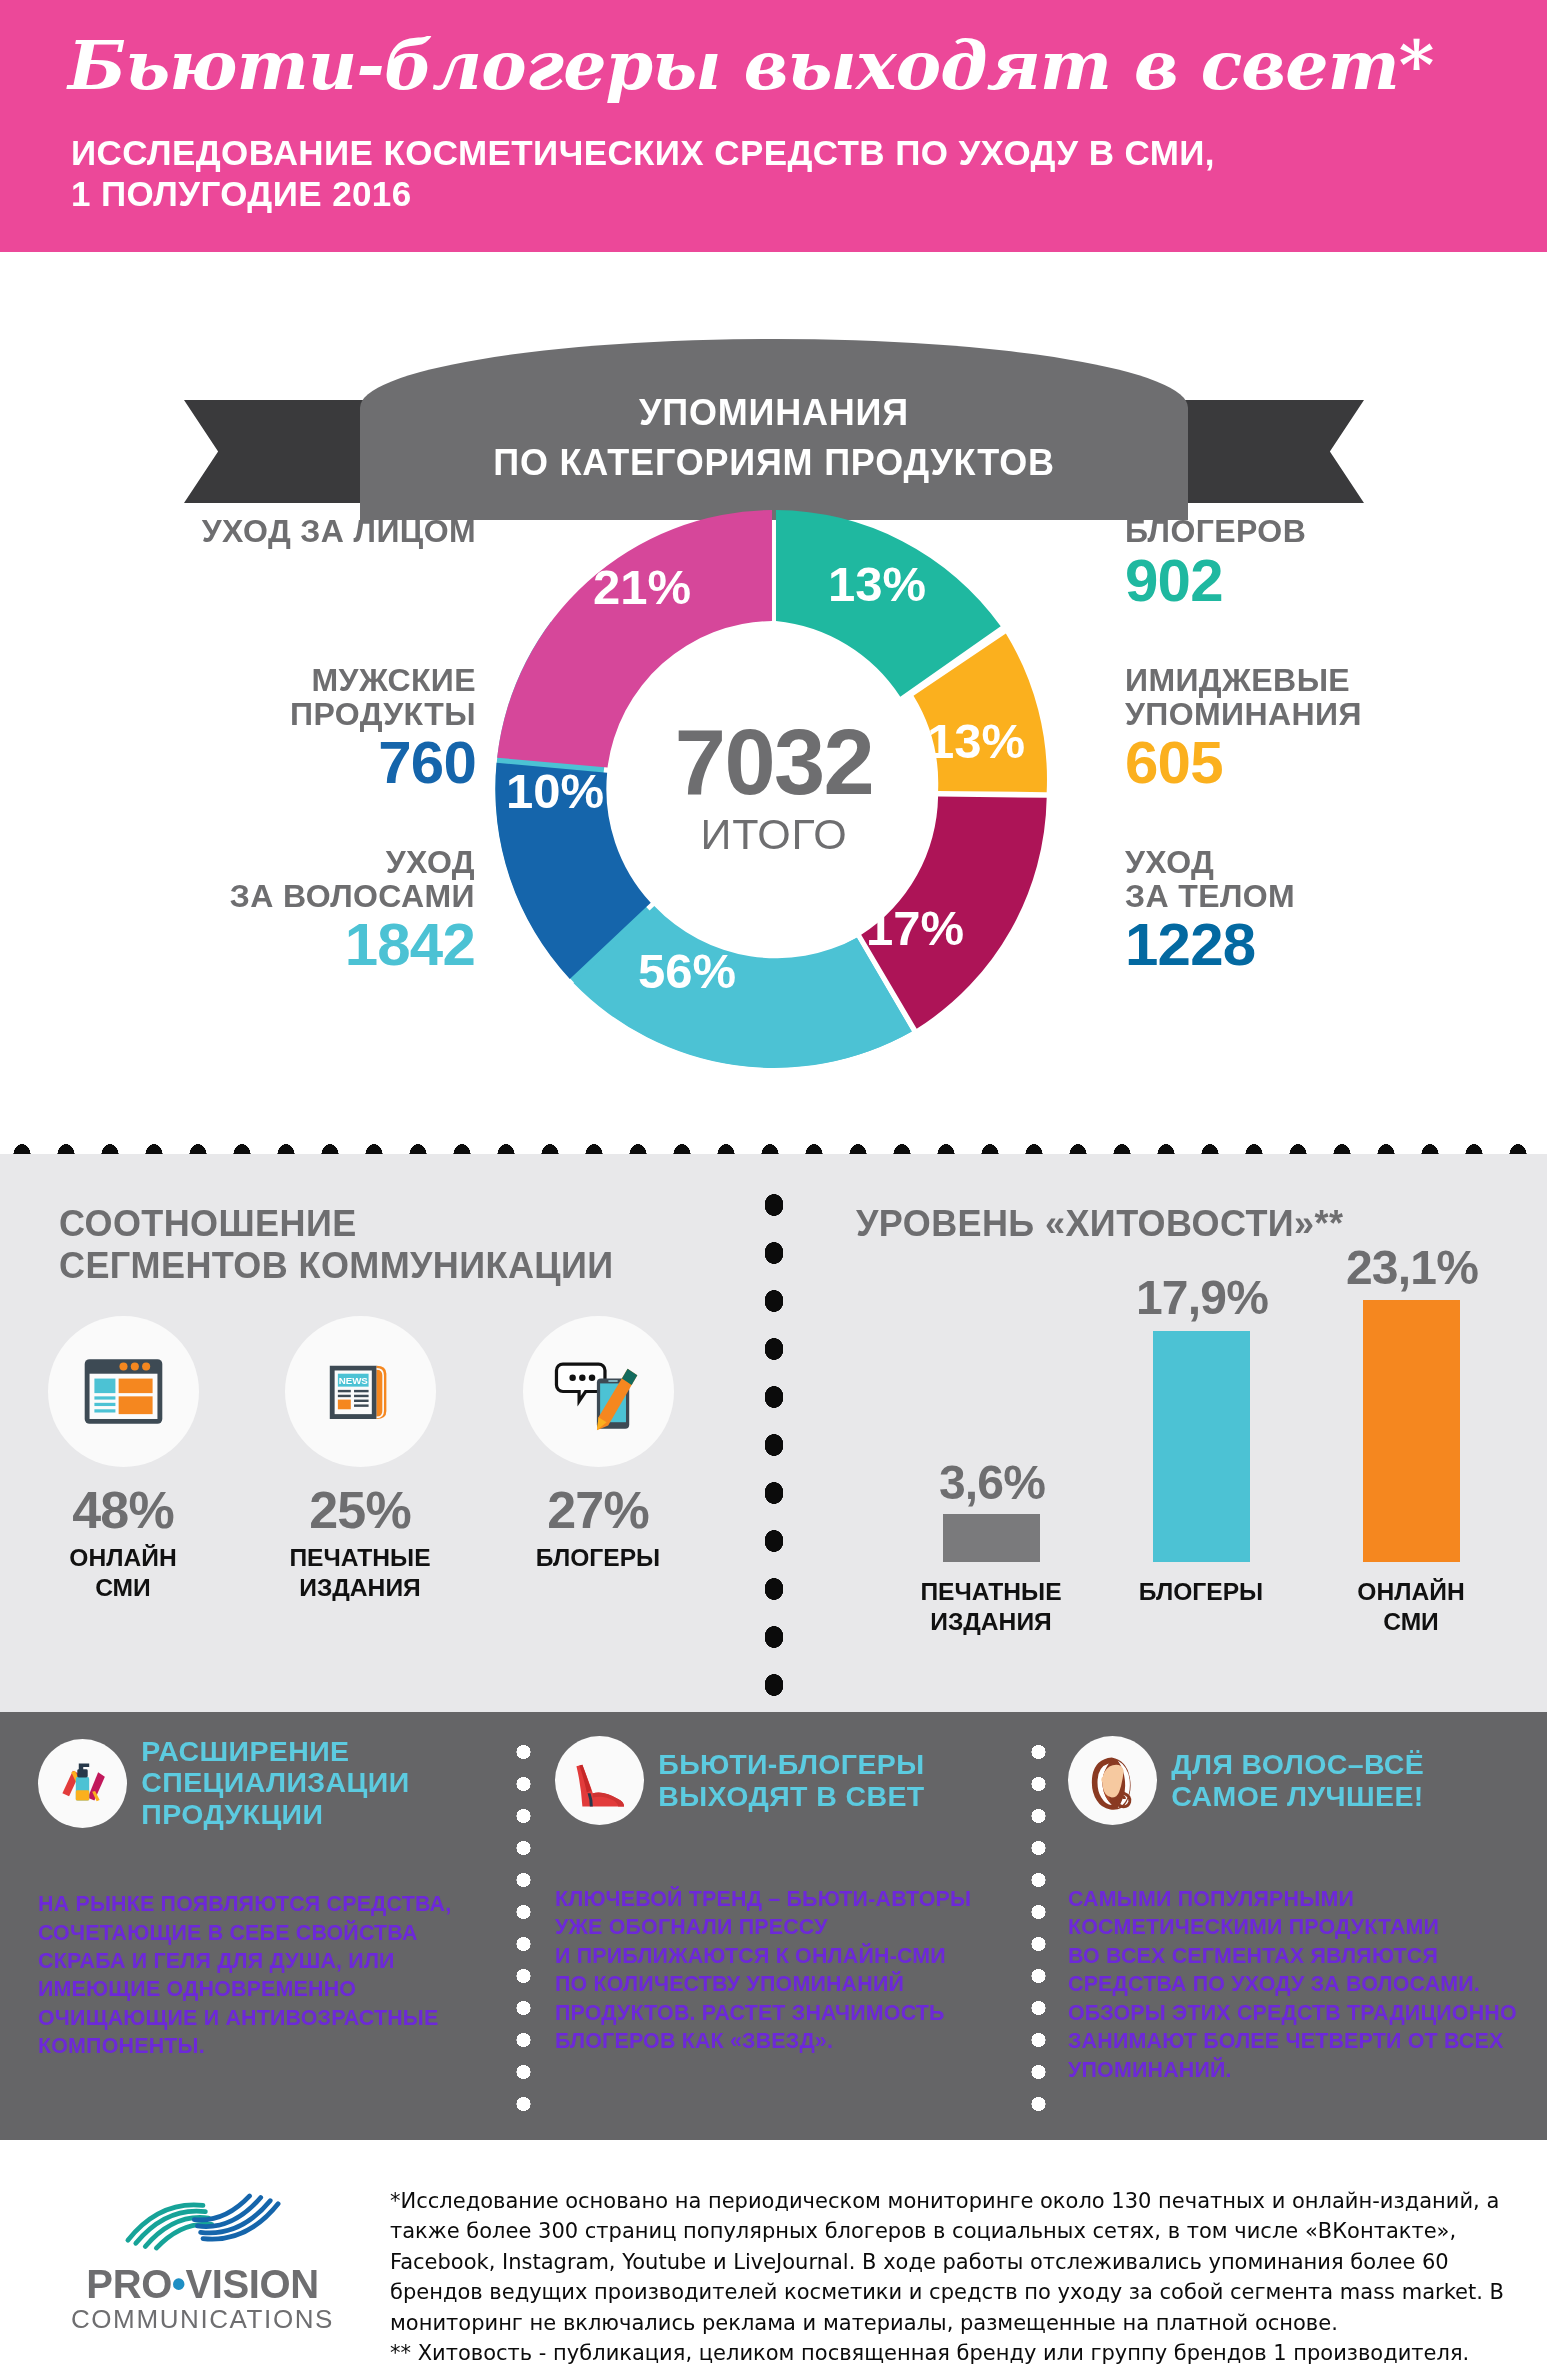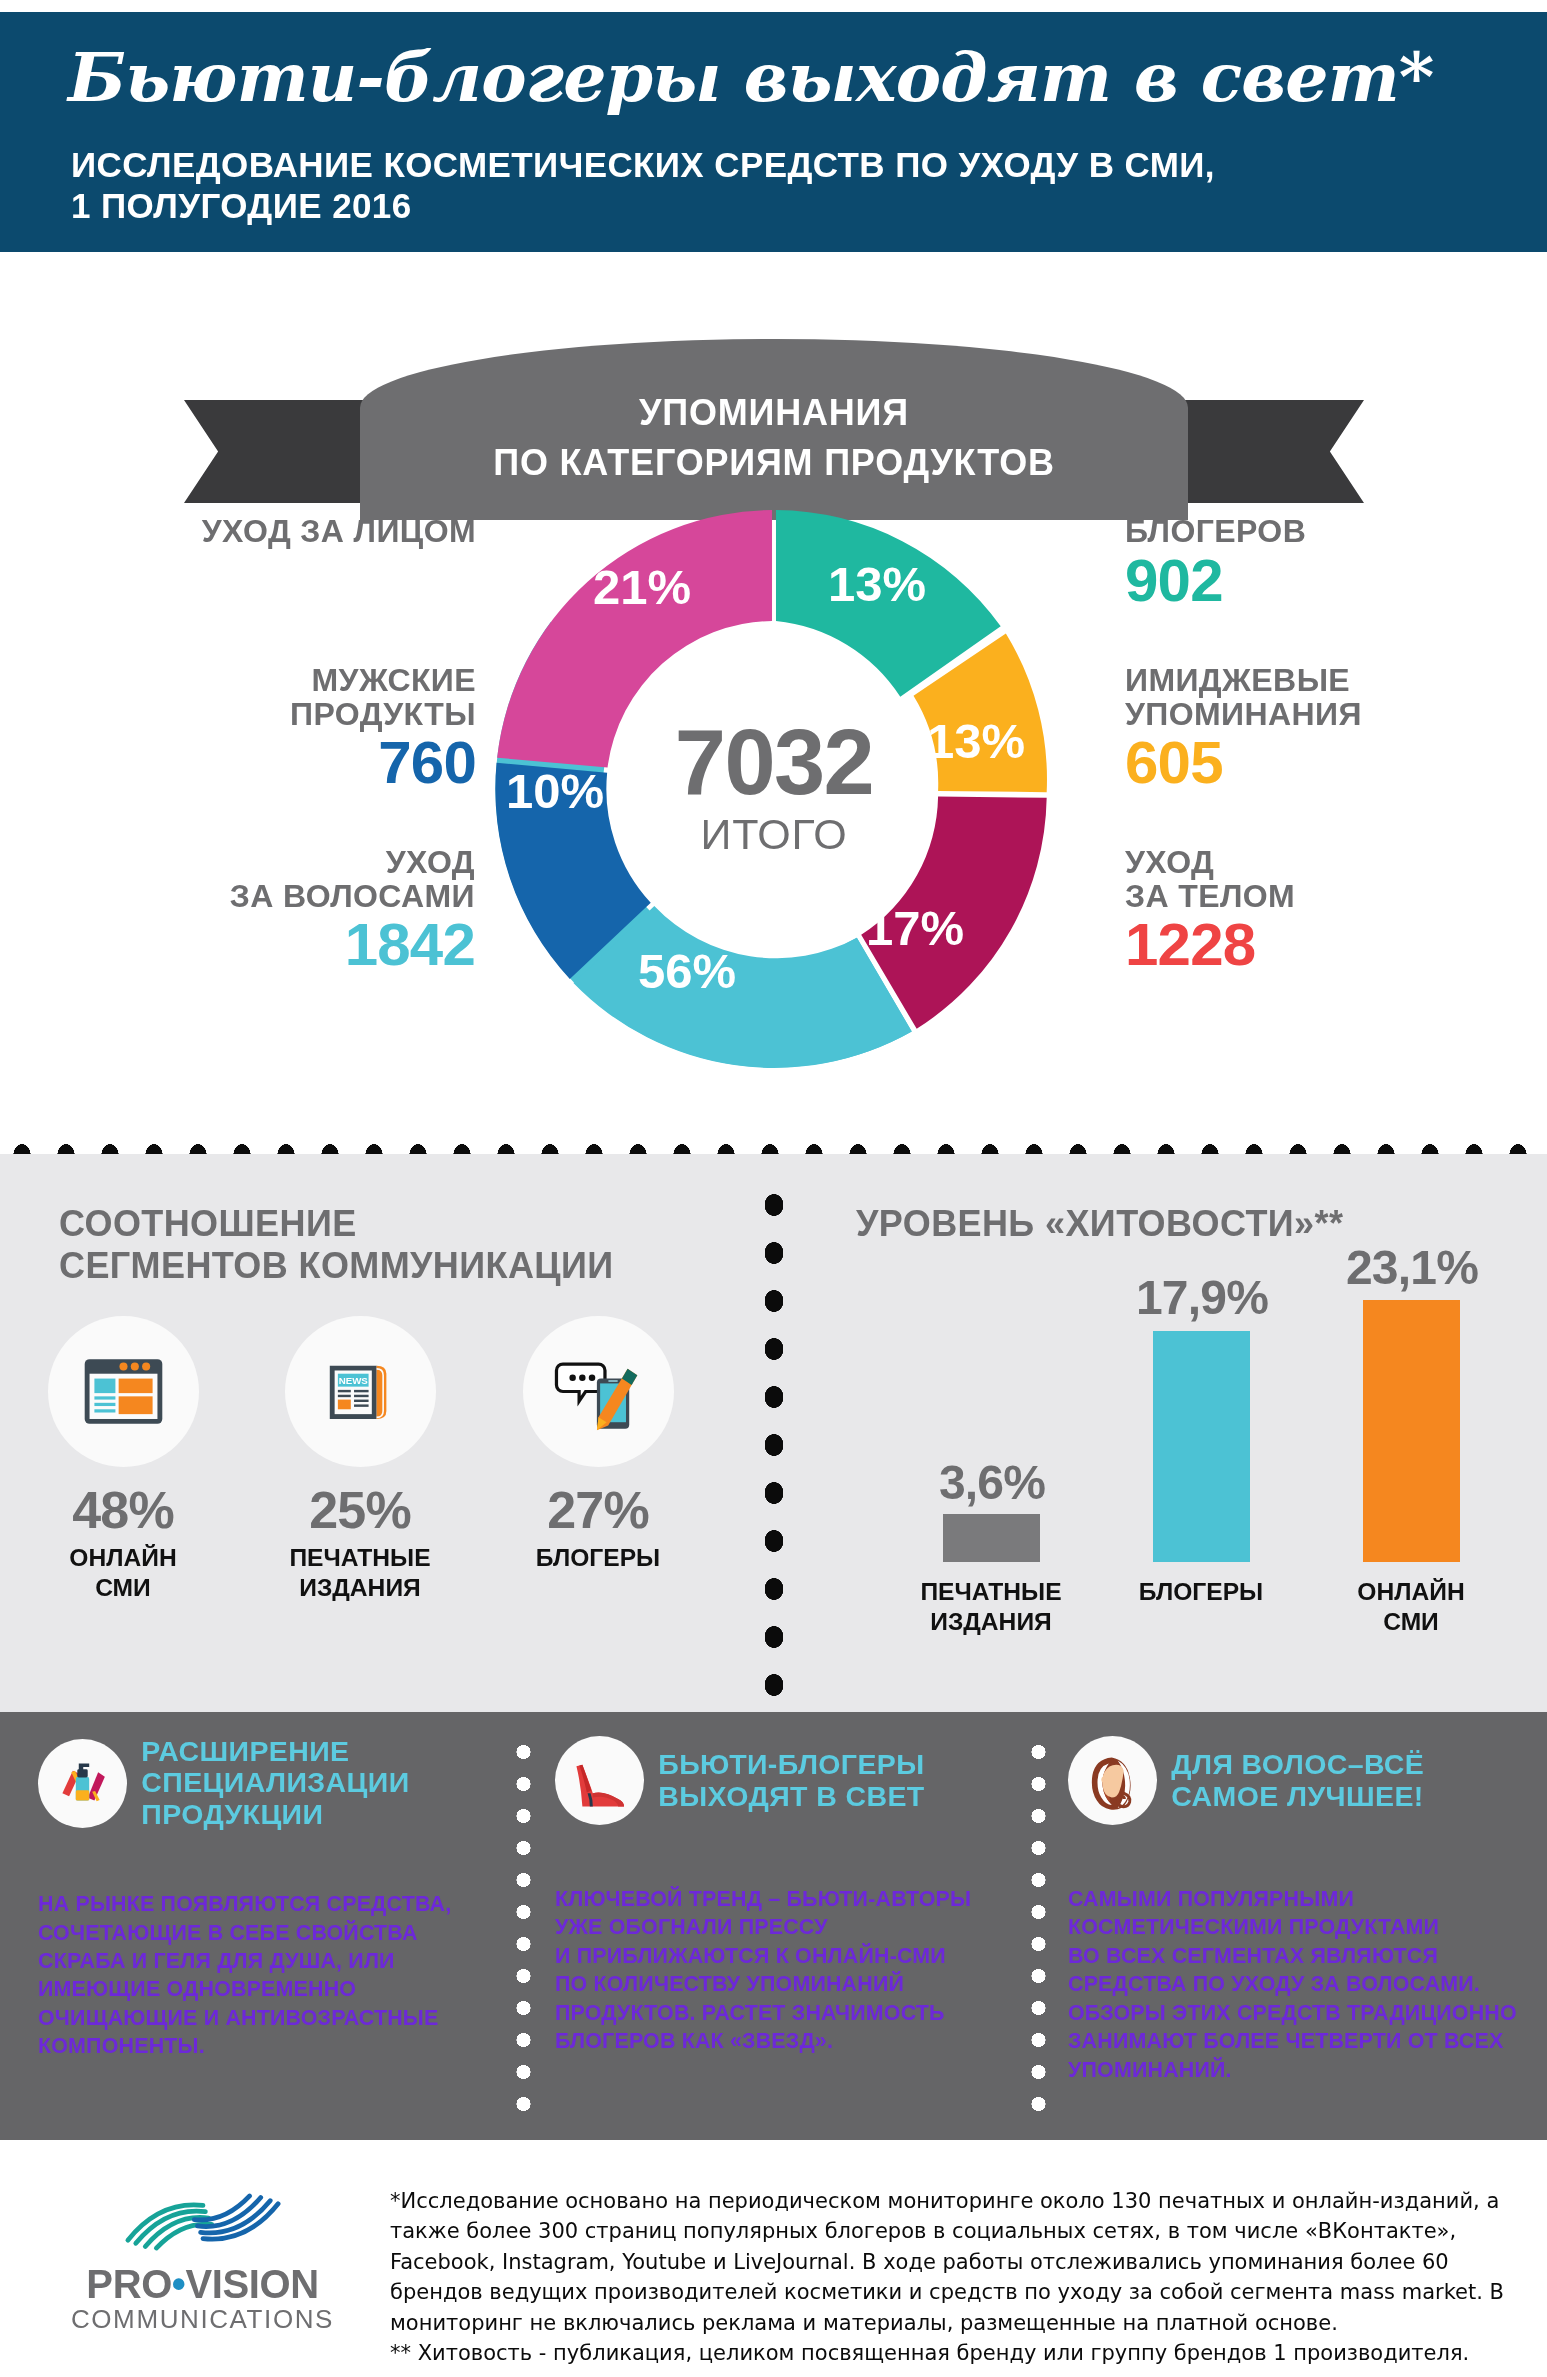--- a/index.html
+++ b/index.html
@@ -7,22 +7,21 @@
   body {
     font-family: "Liberation Sans", sans-serif;
     background:#ffffff;
     width:1548px; height:2377px;
     position:relative; overflow:hidden;
   }
 
   
   .header{
     position:absolute; left:0; top:0; width:1548px; height:252px;
-    background:#0c4a6e;
-    margin-top:12px;
+    background:#ec4899;
   }
   .header-title{
     position:absolute; left:68px; top:25px;
     font-family:"DejaVu Serif", serif;
     font-weight:bold; font-style:italic;
     font-size:68px; color:#ffffff; letter-spacing:-0.8px;
     white-space:nowrap;
   }
   .header-sub{
     position:absolute; left:71px; top:132px; width:1395px;
@@ -244,21 +243,21 @@
     <div class="v" style="color:#1fb8a0;">902</div>
   </div>
   <div class="lab right" style="left:1125px; top:412px; width:396px;">
     <div class="t" style="white-space:pre-line;">ИМИДЖЕВЫЕ
 УПОМИНАНИЯ</div>
     <div class="v" style="color:#fbb01e;">605</div>
   </div>
   <div class="lab right" style="left:1125px; top:594px; width:396px;">
     <div class="t" style="white-space:pre-line;">УХОД
 ЗА ТЕЛОМ</div>
-    <div class="v" style="color:#ef4444;">1228</div>
+    <div class="v" style="color:#0369a1;">1228</div>
   </div>
 </div>
 
 <div class="hdots"></div>
 
 <div class="mid"></div>
 
 <div class="mid-title" style="left:59px; top:1203px; width:697px; font-size:36px; white-space:pre-line;">СООТНОШЕНИЕ
 СЕГМЕНТОВ КОММУНИКАЦИИ</div>
 

